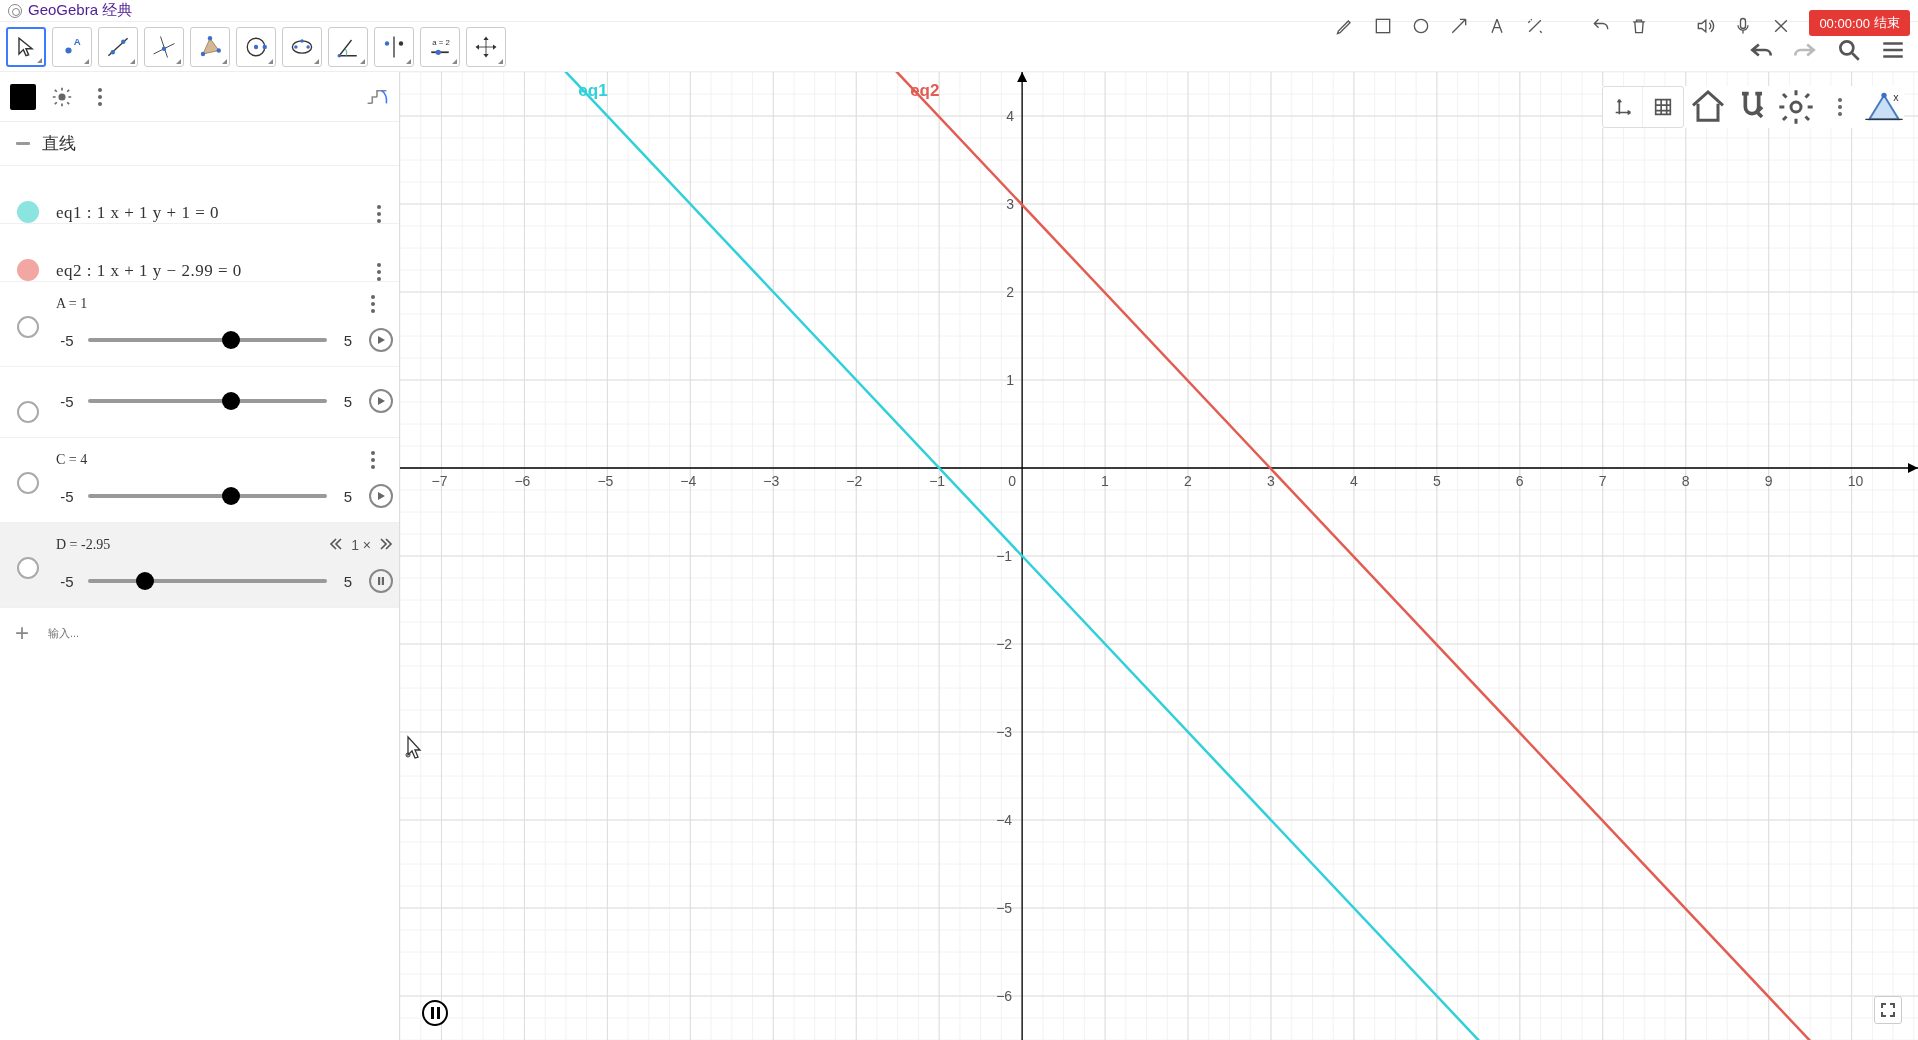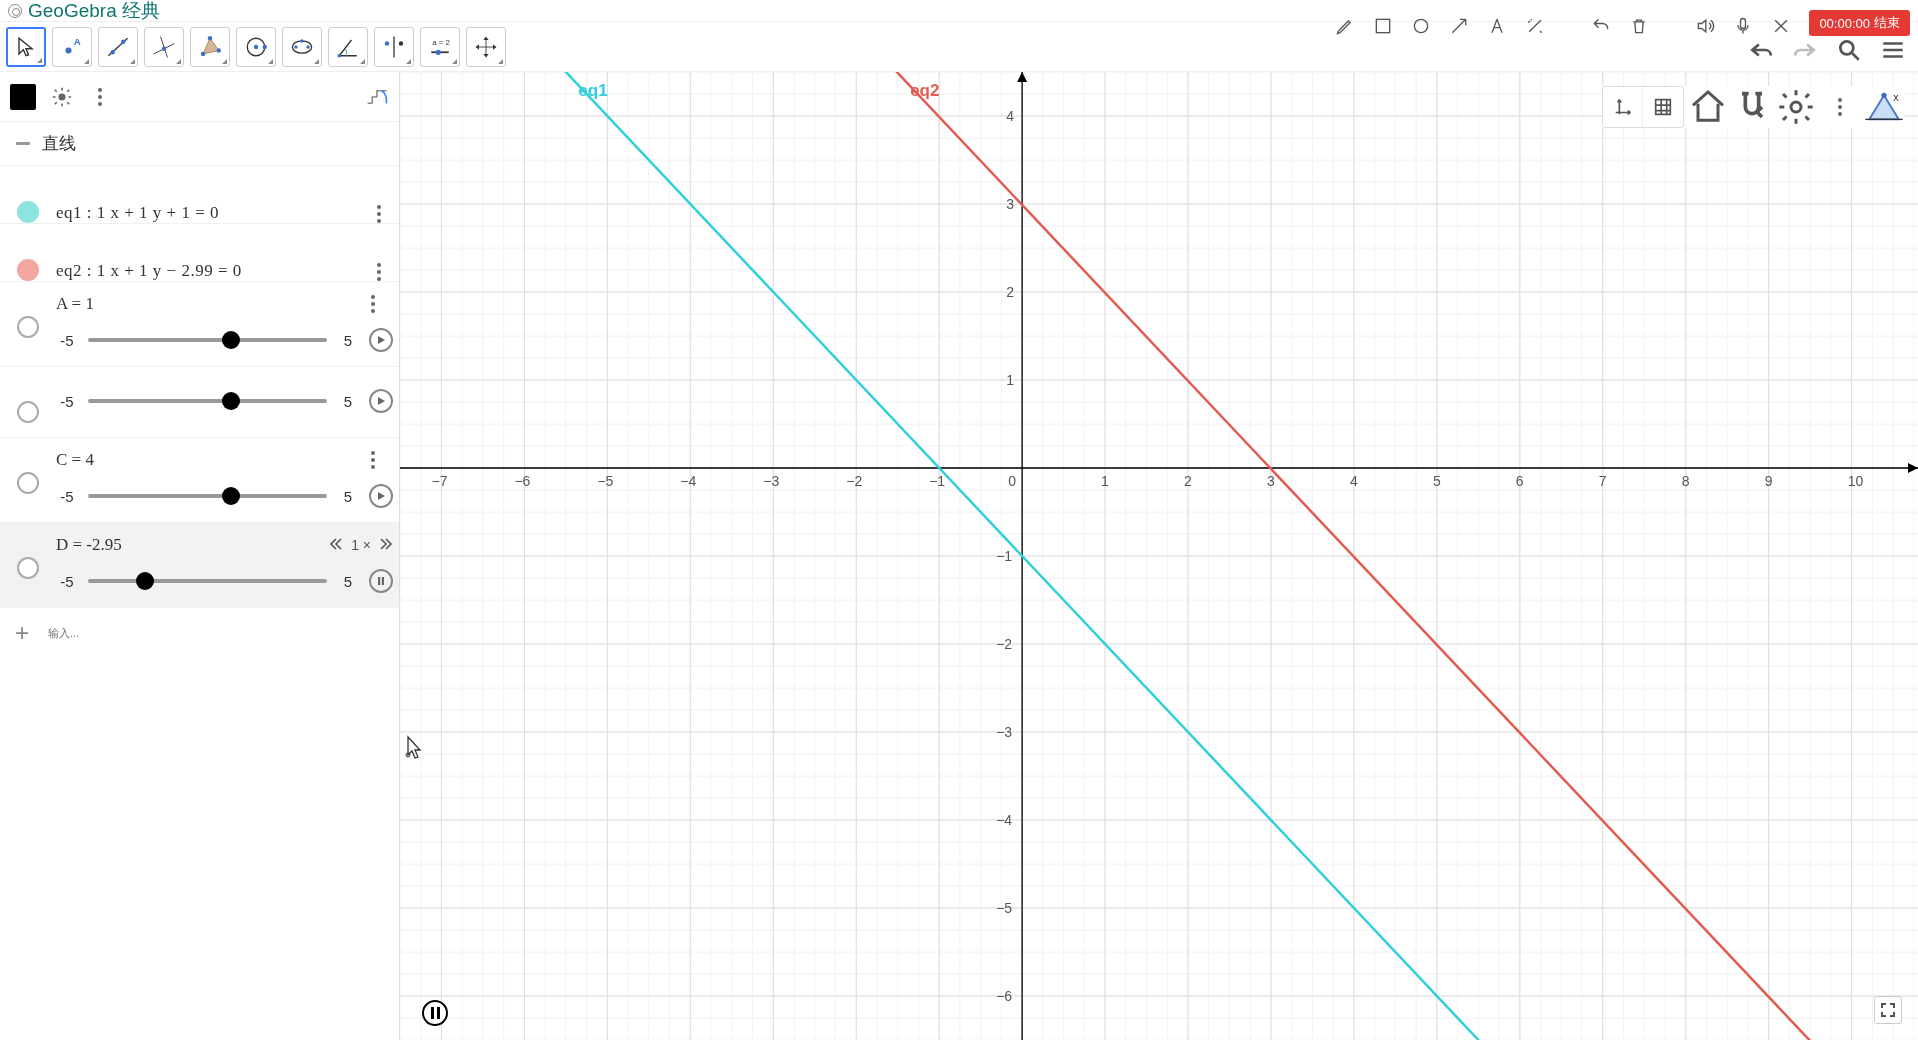--- a/index.html
+++ b/index.html
@@ -1,19 +1,19 @@
 <!DOCTYPE html>
 <html><head>
 <meta charset="utf-8">
 <style>
   * { box-sizing: border-box; margin: 0; padding: 0; font-family: Arial, sans-serif; }
   body { width: 1918px; height: 1040px; overflow: hidden; background: #fff; }
 
   
-  .titlebar { height: 22px; display: flex; align-items: center; padding: 0 8px; border-bottom: 1px solid #eee; font-size: 19px; color: #0f766e; }
+  .titlebar { height: 22px; display: flex; align-items: center; padding: 0 8px; border-bottom: 1px solid #eee; font-size: 15px; color: #4c1d95; }
   .titlebar .logo { width: 14px; height: 14px; border: 1px solid #888; border-radius: 50%; margin-right: 6px; position: relative; }
   .titlebar .logo::before { content: ""; position: absolute; width: 6px; height: 6px; border: 1px solid #888; border-radius: 50%; left: 3px; top: 3px; }
 
   
   .sys-toolbar { position: absolute; right: 8px; top: 10px; display: flex; align-items: flex-end; gap: 18px; }
   .sys-icon { width: 20px; height: 20px; color: #555; cursor: pointer; display:flex; align-items:center; justify-content:center; }
   .sys-icon svg { width: 20px; height: 20px; stroke: #555; fill: none; stroke-width: 1.6; }
   .rec-btn { background: #e53935; color: #fff; font-size: 13px; padding: 4px 10px; border-radius: 3px; display: flex; align-items: center; gap: 4px; }
 
   
@@ -54,21 +54,21 @@
   .more-dots { display: flex; flex-direction: column; gap: 3px; }
   .more-dots span { width: 4px; height: 4px; background: #666; border-radius: 50%; }
 
   
   .slider-row { border-bottom: 1px solid #f0f0f0; padding: 10px 0 14px 0; display: flex; align-items: flex-start; }
   .slider-row.selected { background: #f2f2f2; }
   .slider-vis { width: 56px; display: flex; justify-content: center; padding-top: 24px; }
   .vis-circle { width: 22px; height: 22px; border: 2px solid #aaa; border-radius: 50%; background: #fff; }
   .slider-body { flex: 1; padding-right: 6px; }
   .slider-top { display: flex; align-items: center; height: 24px; }
-  .slider-label { font-size: 17px; color: #333; font-family: 'Times New Roman', serif; flex: 1; }
+  .slider-label { font-size: 14px; color: #333; font-family: 'Times New Roman', serif; flex: 1; }
   .slider-speed { display: flex; align-items: center; gap: 8px; font-size: 14px; color: #555; }
   .speed-btn svg { width: 14px; height: 14px; stroke: #555; fill: #555; }
   .slider-track-row { display: flex; align-items: center; gap: 10px; margin-top: 12px; }
   .slider-min, .slider-max { width: 22px; font-size: 15px; color: #333; text-align: center; }
   .track { flex: 1; height: 4px; background: #999; border-radius: 2px; position: relative; }
   .handle { position: absolute; top: -7px; width: 18px; height: 18px; background: #000; border-radius: 50%; transform: translateX(-50%); }
   .play-btn { width: 24px; height: 24px; border: 2px solid #888; border-radius: 50%; display: flex; align-items: center; justify-content: center; cursor: pointer; }
   .play-btn svg { width: 10px; height: 10px; fill: #666; stroke: none; }
   .pause-btn svg rect { fill: #666; }
 

